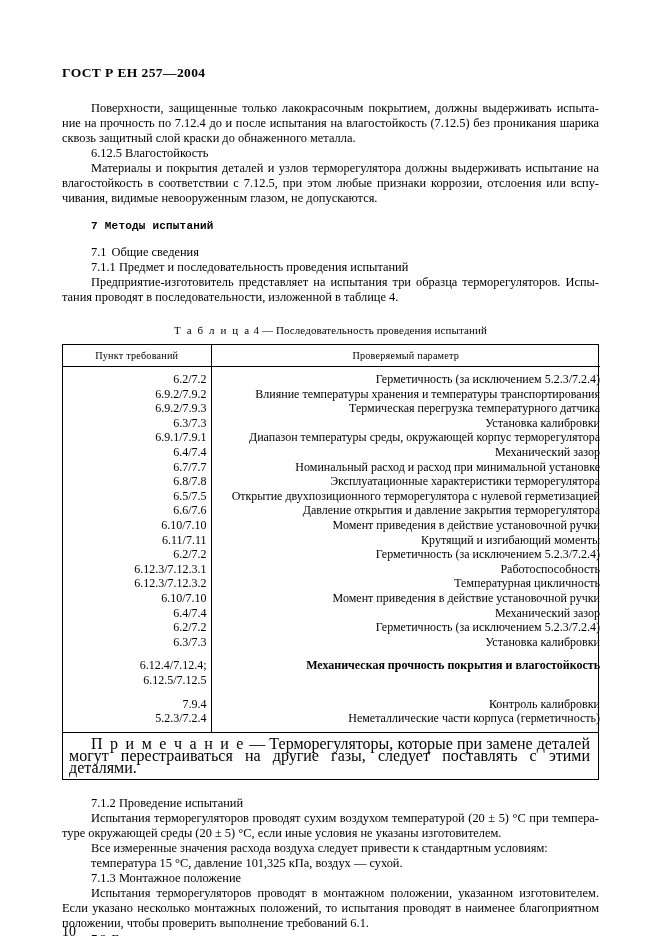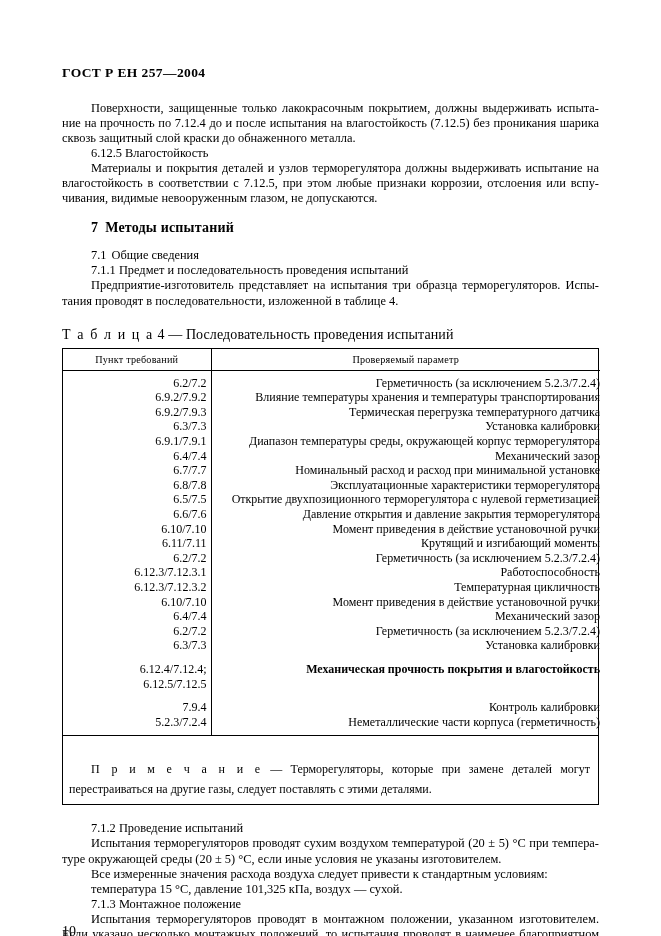--- a/index.html
+++ b/index.html
@@ -41,44 +41,46 @@
     hyphens: manual;
   }
   p.sub-num {
     margin: 0;
     font-size: 12.4px;
     line-height: 15.1px;
     text-indent: 29px;
     text-align: left;
   }
   h2.sec-head {
-    font-size: 14px;
+    font-size: 11px;
     font-weight: bold;
     margin: 13px 0 0 0;
     text-indent: 29px;
     line-height: 1.2;
     letter-spacing: 0.2px;
+    font-family: Liberation Mono, monospace;
   }
   h2.sec-head .num { margin-right: 7px; }
   h3.subsec-head {
     font-size: 12.4px;
     font-weight: normal;
     margin: 12px 0 0 0;
     text-indent: 29px;
     line-height: 15.1px;
   }
   h3.subsec-head .num { margin-right: 5px; }
   h3.subsec-head.tight {
     margin-top: 0;
   }
   .table-caption {
-    font-size: 14px;
+    font-size: 11px;
     margin: 18px 0 6px 0;
     line-height: 15px;
     letter-spacing: 0.1px;
+    text-align: center;
   }
   .table-caption .sp {
     letter-spacing: 1.6px;
   }
   table.seq {
     border-collapse: collapse;
     width: 537px;
     table-layout: fixed;
     font-size: 12.0px;
   }
@@ -112,23 +114,23 @@
   tr.firstrow td { padding-top: 5px !important; }
   tr.gaprow td { padding-top: 9px !important; }
   tr.lastrow td { padding-bottom: 6px !important; }
   .tbl-wrap {
     border: 1.6px solid #000;
     width: 537px;
     box-sizing: border-box;
   }
   .note-row {
     border-top: 1.6px solid #000;
-    font-size: 12px;
-    line-height: 20px;
-    padding: 23px 8px 5px 6px;
+    font-size: 16px;
+    line-height: 12px;
+    padding: 5px 8px 5px 6px;
     text-align: justify;
   }
   .note-row .lbl {
     letter-spacing: 1.7px;
     margin-left: 22px;
   }
   .multiline {
     white-space: pre-line;
   }
   .after-table {

